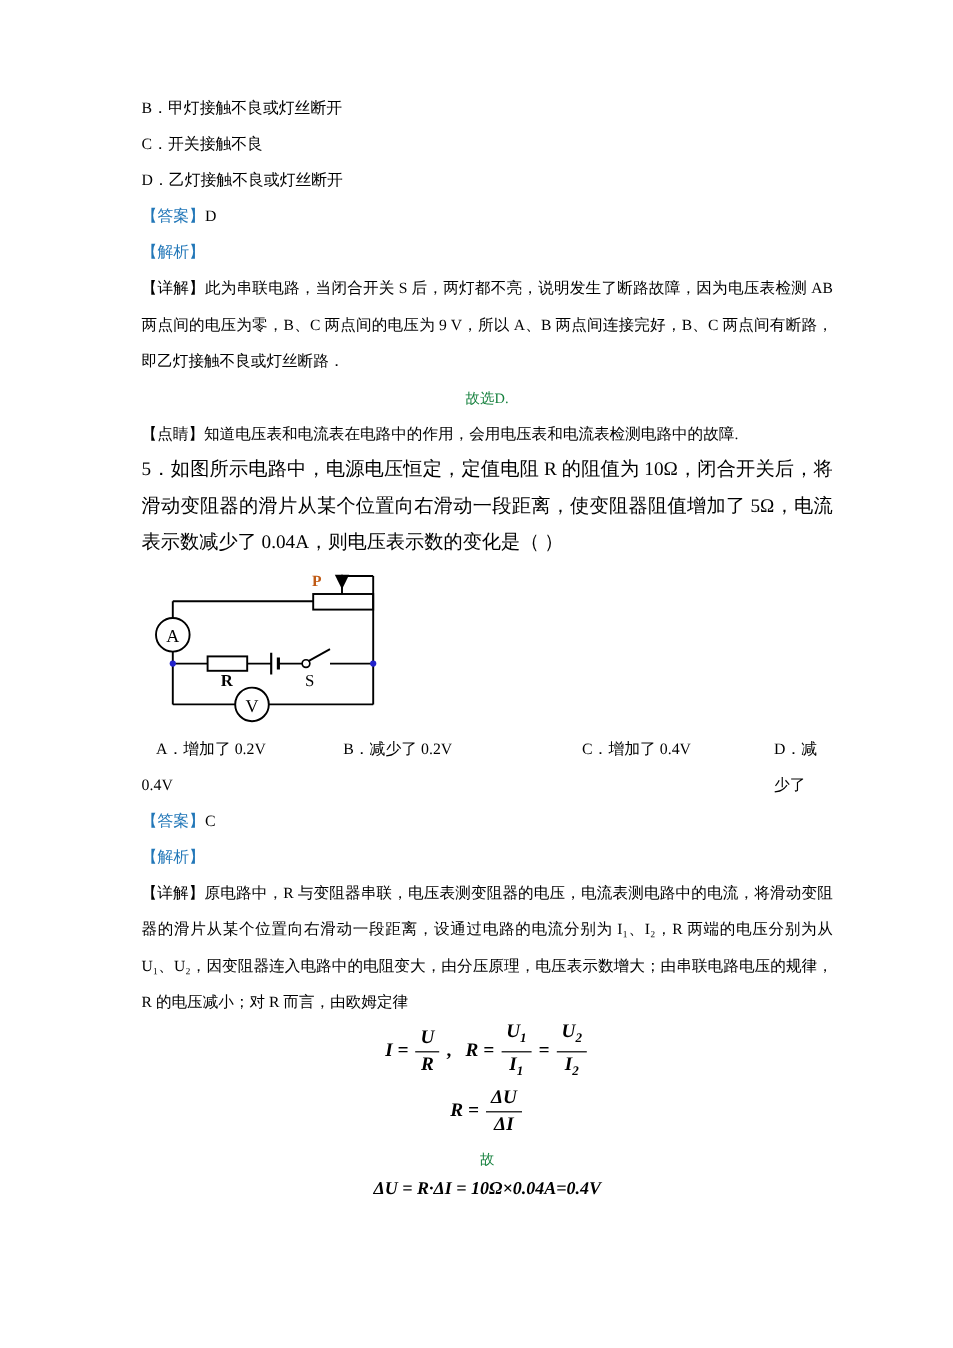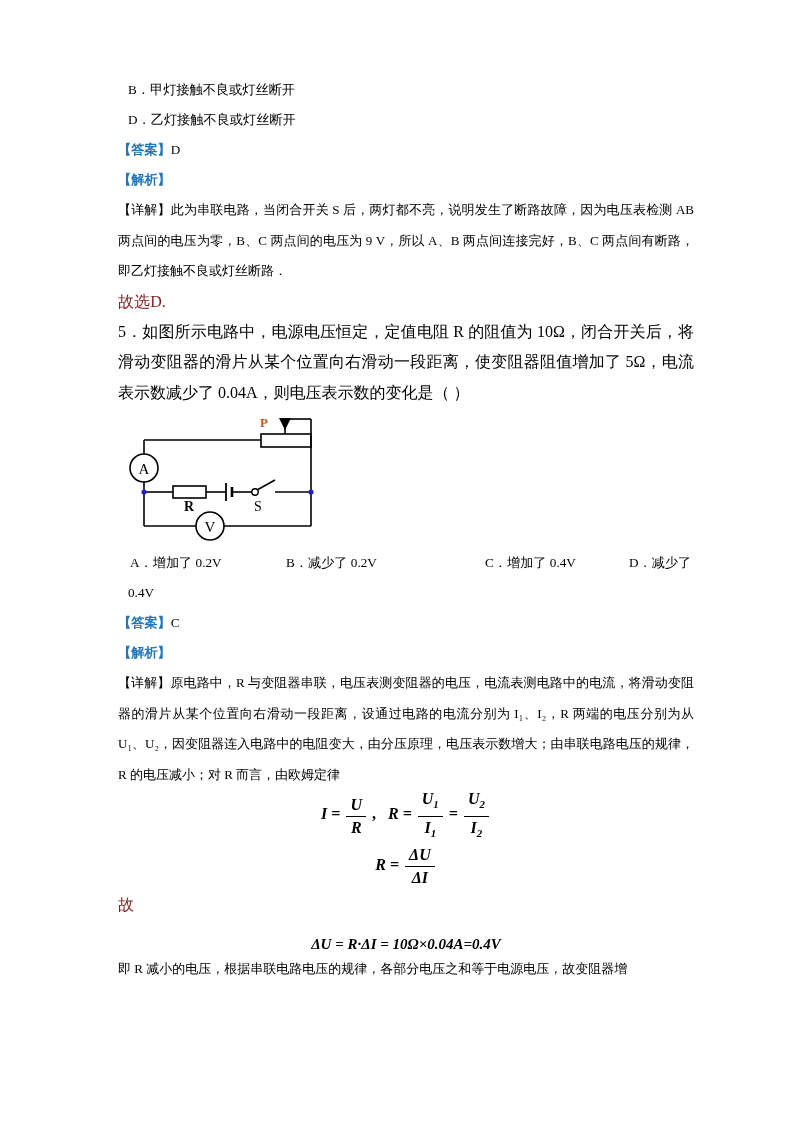--- a/index.html
+++ b/index.html
@@ -16,34 +16,34 @@
     overflow: hidden;
   }
   .page {
     position: relative;
     width: 794px;
     height: 1123px;
     box-sizing: border-box;
     padding: 75px 100px 0 118px;
   }
   .line {
-    font-size: 16px;
-    line-height: 30px;
-    color: #7f1d1d;
+    font-size: 12px;
+    line-height: 30px;
+    color: #15803d;
     white-space: pre-wrap;
     letter-spacing: 0.1px;
+    text-align: center;
   }
   .opt {
     font-size: 13.2px;
     line-height: 30px;
-    margin-left: 10px;
   }
   .tag {
     color: #2277b8;
-    font-weight: bold;
+    font-weight: normal;
   }
   .blue-line {
     font-size: 13.2px;
     line-height: 30px;
   }
   .para {
     font-size: 13px;
     line-height: 30.5px;
     text-align: justify;
     text-justify: inter-ideograph;
@@ -87,38 +87,40 @@
     padding: 0 4px 1px 4px;
   }
   .frac .den {
     display: block;
     padding: 1px 4px 0 4px;
   }
   sub { font-size: 0.68em; font-style: italic; }
   .upr { font-style: normal; }
   .fml-line { height: 52px; display:flex; align-items:center; justify-content:center; }
   .fml-line2 { height: 48px; display:flex; align-items:center; justify-content:center; }
-  .fml-line3 { height: 34px; display:flex; align-items:flex-end; justify-content:center; }
+  .fml-line3 { height: 34px; display:flex; align-items:flex-start; justify-content:center; }
 </style>
 </head>
 <body>
 
 <div class="page">
 
   <div class="opt">B．甲灯接触不良或灯丝断开</div>
+  <div class="opt">C．开关接触不良</div>
   <div class="opt">D．乙灯接触不良或灯丝断开</div>
 
   <div class="blue-line"><span class="tag">【答案】</span><span>D</span></div>
 
   <div class="blue-line"><span class="tag">【解析】</span></div>
 
   <div class="para"><span>【详解】</span><span>此为串联电路，当闭合开关 S 后，两灯都不亮，说明发生了断路故障，因为电压表检测 AB 两点间的电压为零，B、C 两点间的电压为 9    V，所以 A、B 两点间连接完好，B、C 两点间有断路，即乙灯接触不良或灯丝断路．</span></div>
 
   <div class="line">故选D.</div>
 
+  <div class="para"><span>【点睛】</span><span>知道电压表和电流表在电路中的作用，会用电压表和电流表检测电路中的故障.</span></div>
 
   <div class="q-body"><span>5．</span><span>如图所示电路中，电源电压恒定，定值电阻 R 的阻值为 10Ω，闭合开关后，将滑动变阻器的滑片从某个位置向右滑动一段距离，使变阻器阻值增加了 5Ω，电流表示数减少了 0.04A，则电压表示数的变化是（      ）</span></div>
 
   <div class="circuit-wrap">
     <svg width="200" height="128" viewBox="0 0 200 128">
 
       <line x1="26" y1="24" x2="143" y2="24" stroke="#000" stroke-width="1.6"></line>
 
       <rect x="143" y="18" width="50" height="13" fill="#fff" stroke="#000" stroke-width="1.6"></rect>
 
@@ -159,21 +161,21 @@
       <circle cx="92" cy="110" r="14" fill="#fff" stroke="#000" stroke-width="1.6"></circle>
       <text x="92" y="116" text-anchor="middle" font-family="Liberation Serif, serif" font-size="15" fill="#000">V</text>
       <line x1="106" y1="110" x2="193" y2="110" stroke="#000" stroke-width="1.6"></line>
     </svg>
   </div>
 
   <div class="opts-row">
     <span style="left:12px;">A．增加了 0.2V</span>
     <span style="left:168px;">B．减少了 0.2V</span>
     <span style="left:367px;">C．增加了 0.4V</span>
-    <span style="left:511px;">D．减少了</span>
+    <span style="left:527px;">D．减少了</span>
   </div>
   <div class="opt">0.4V</div>
 
   <div class="blue-line"><span class="tag">【答案】</span><span>C</span></div>
 
   <div class="blue-line"><span class="tag">【解析】</span></div>
 
   <div class="para"><span>【详解】</span><span>原电路中，R 与变阻器串联，电压表测变阻器的电压，电流表测电路中的电流，将滑动变阻器的滑片从某个位置向右滑动一段距离，设通过电路的电流分别为 I₁、I₂，R 两端的电压分别为从 U₁、U₂，因变阻器连入电路中的电阻变大，由分压原理，电压表示数增大；由串联电路电压的规律，R 的电压减小；对 R 而言，由欧姆定律</span></div>
 
   <div class="fml-line">
@@ -197,15 +199,14 @@
   </div>
 
   <div class="line">故</div>
 
   <div class="fml-line3">
     <span class="formula" style="margin:0;font-size:15px;">
       Δ<span style="font-style:italic;">U</span> = <span style="font-style:italic;">R</span>·Δ<span style="font-style:italic;">I</span> = 10Ω×0.04A=0.4V
     </span>
   </div>
 
-  <div class="para">即 R 减小的电压，根据串联电路电压的规律，各部分电压之和等于电源电压，故变阻器增</div>
 
 </div>
 
 </body></html>

